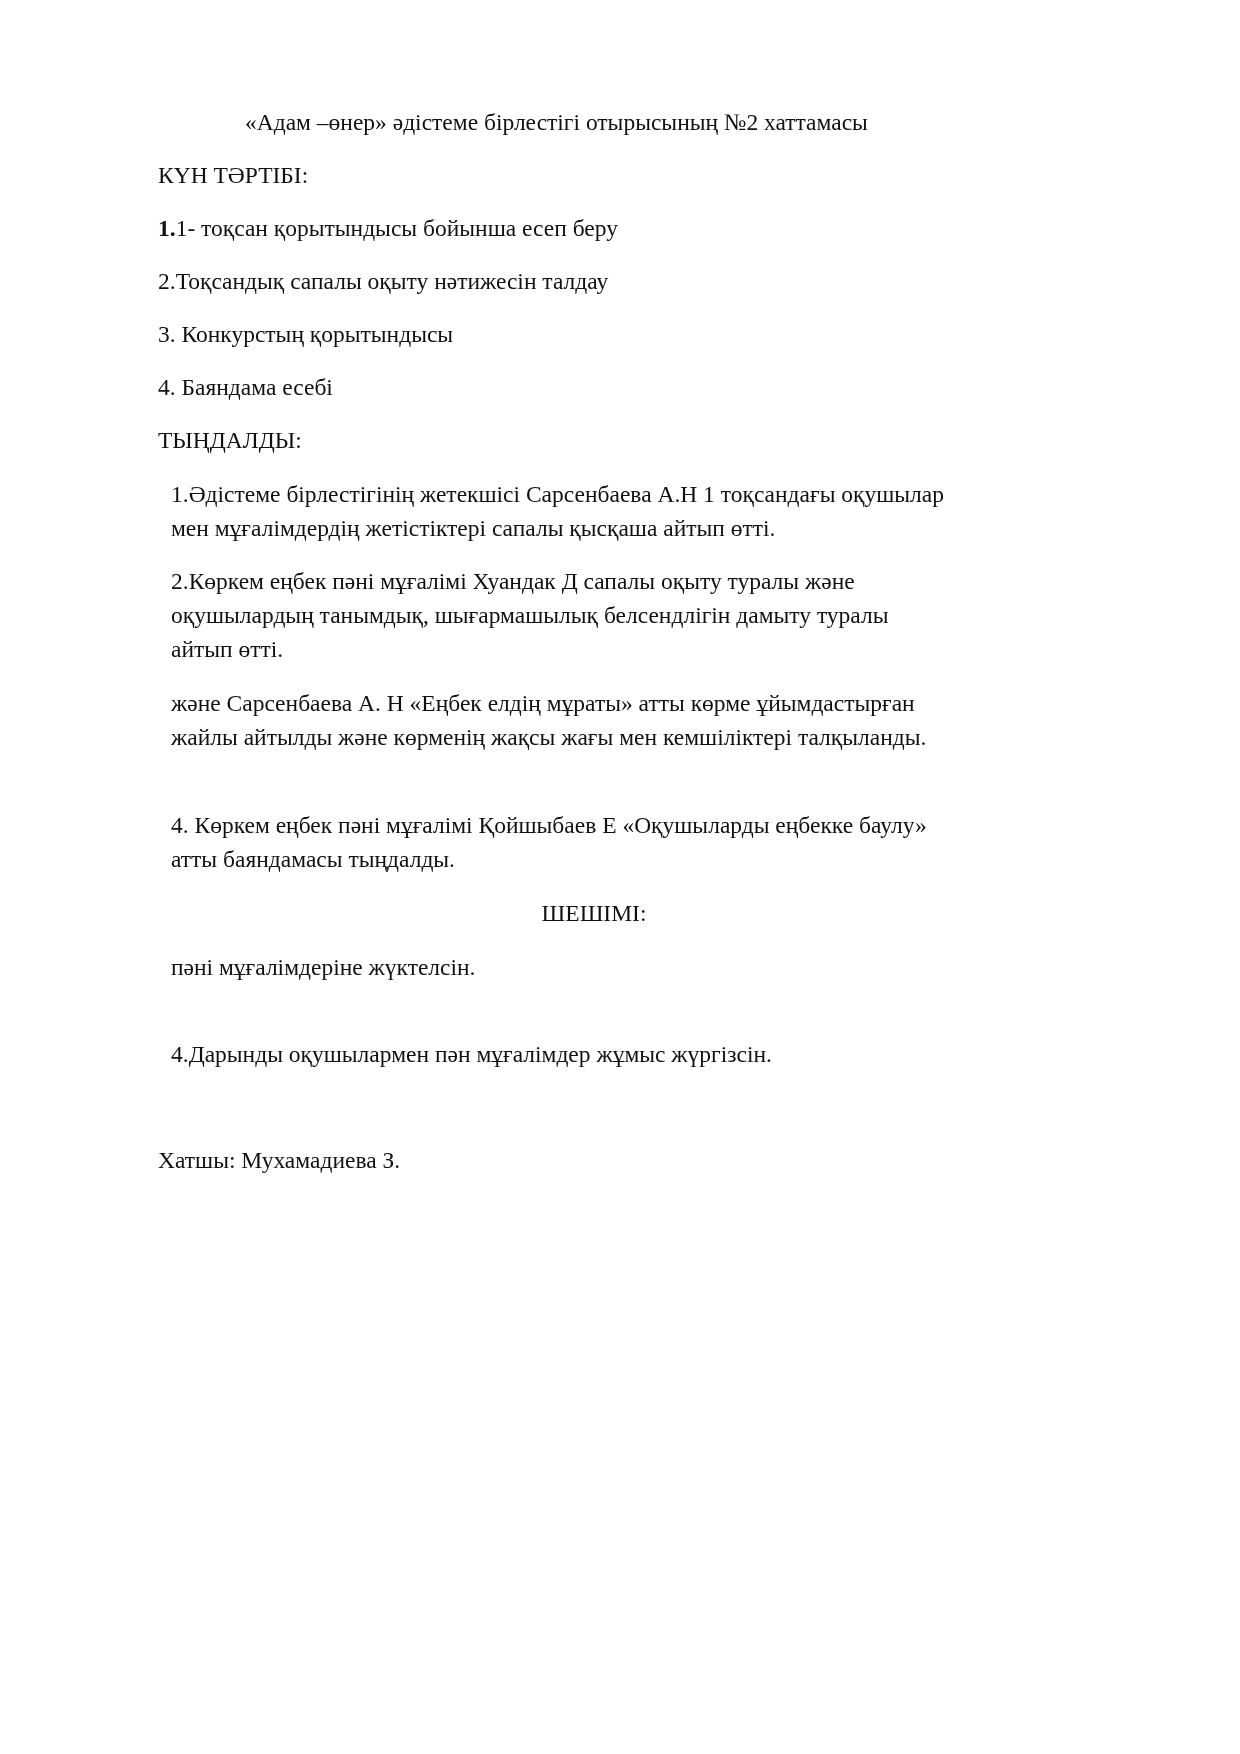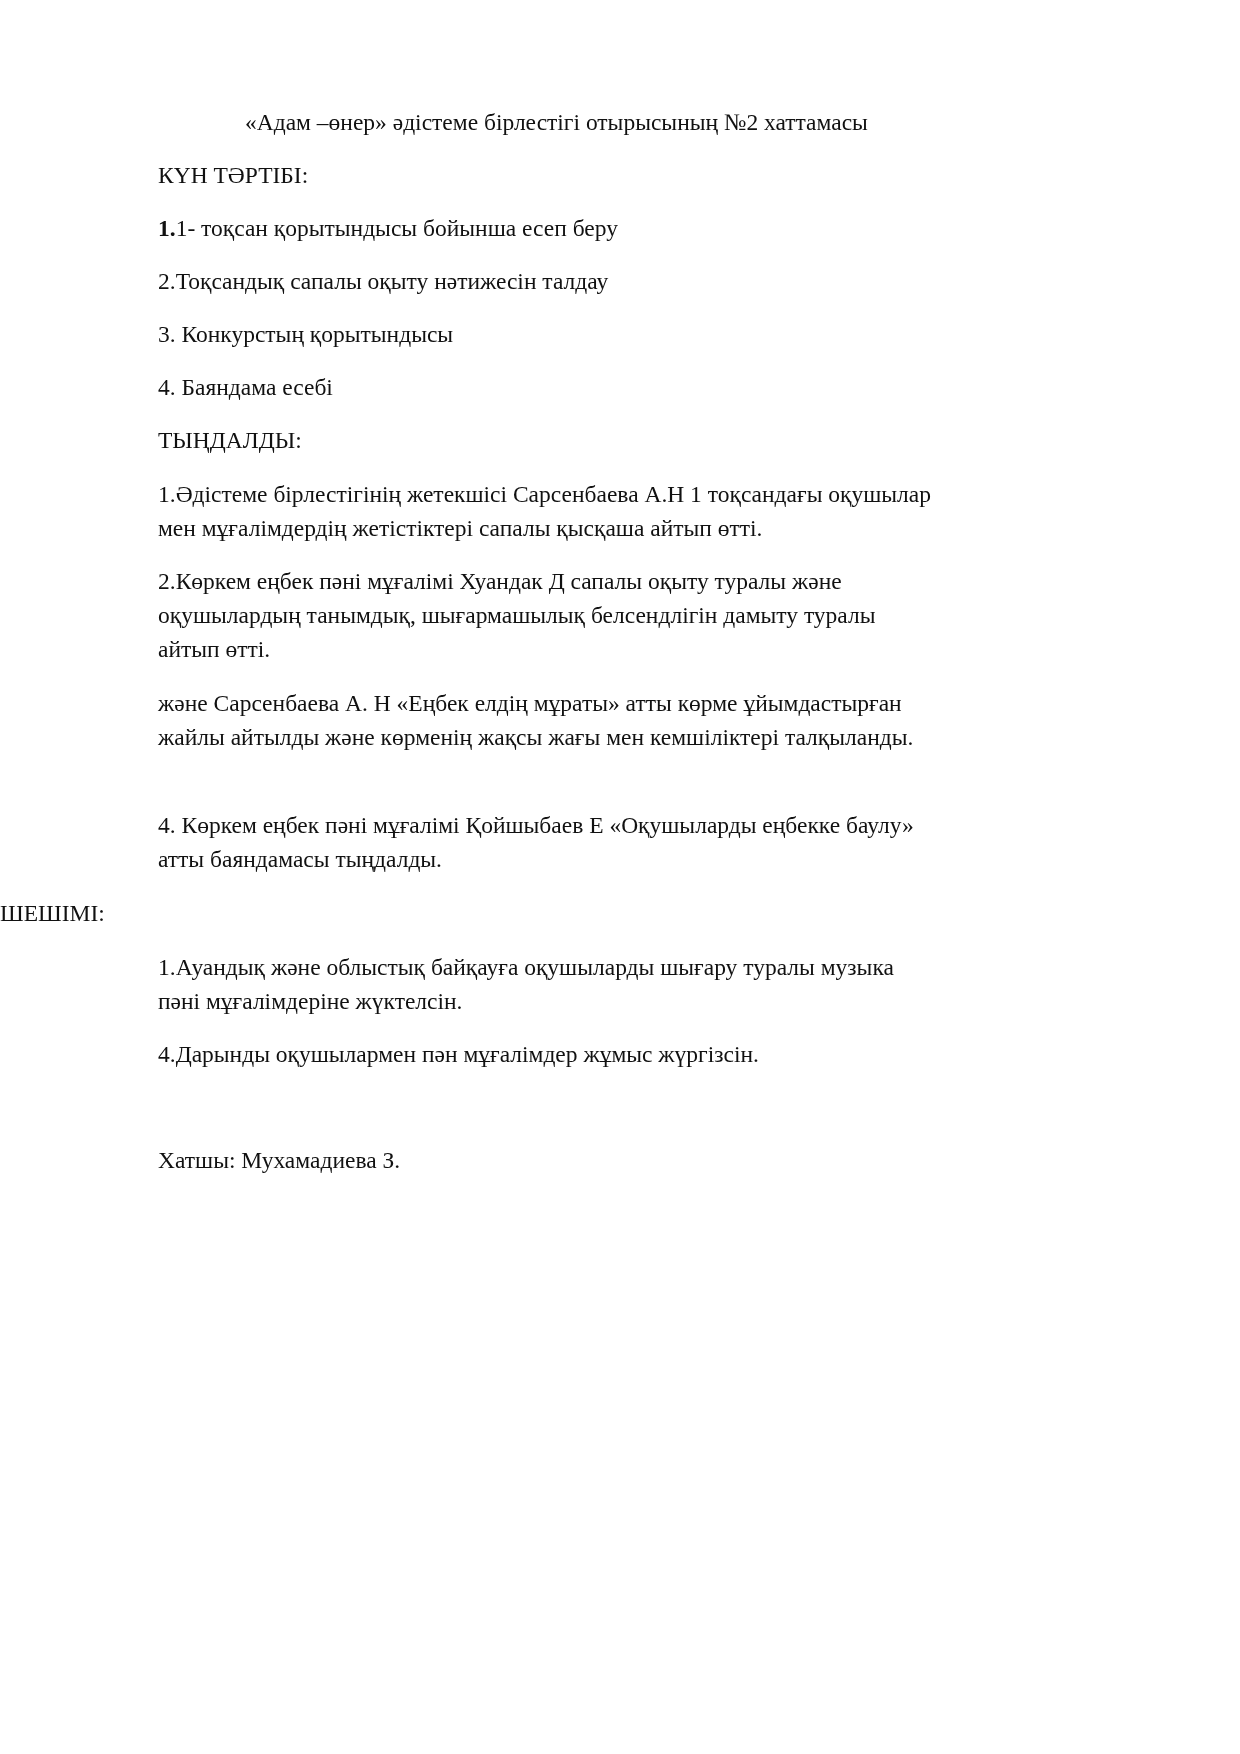--- a/index.html
+++ b/index.html
@@ -2,23 +2,23 @@
 <html><head>
 <meta charset="utf-8">
 <style>
   html, body { margin: 0; padding: 0; background: #ffffff; }
   body { width: 1240px; height: 1754px; position: relative; overflow: hidden;
          font-family: "Liberation Serif", "DejaVu Serif", serif; color: #111; }
   .page { position: absolute; left: 0; top: 0; width: 1240px; height: 1230px; background: #fff; }
   .t { position: absolute; left: 158px; font-size: 23.5px; line-height: 34px; white-space: nowrap; }
   .title { left: 245px; top: 105px; }
   .h { font-weight: normal; }
-  .center { left: 0; width: 1188px; text-align: left; }
+  .center { left: 0; width: 1188px; text-align: center; }
   .blk { position: absolute; left: 158px; font-size: 23.5px; line-height: 34px; }
-  .blk div { white-space: nowrap; }
+  .blk div { white-space: nowrap; margin-left: 13px; }
 </style>
 </head>
 <body>
 
 <div class="page">
 
   <div class="t title">«Адам –өнер»  әдістеме бірлестігі отырысының №2 хаттамасы</div>
 
   <div class="t h" style="top:158px">КҮН ТӘРТІБІ:</div>
 
@@ -46,21 +46,20 @@
   </div>
 
   <div class="blk" style="top:808px">
     <div>4. Көркем еңбек пәні мұғалімі Қойшыбаев Е «Оқушыларды еңбекке баулу»</div>
     <div>атты баяндамасы тыңдалды.</div>
   </div>
 
   <div class="t h center" style="top:896px">ШЕШІМІ:</div>
 
   <div class="blk" style="top:950px">
-    <div>1.Ауандық және облыстық байқауға оқушыларды шығару туралы музыка</div>
     <div>пәні мұғалімдеріне жүктелсін.</div>
   </div>
 
   <div class="blk" style="top:1037px">
     <div>4.Дарынды оқушылармен пән мұғалімдер жұмыс жүргізсін.</div>
   </div>
 
   <div class="t h" style="top:1143px">Хатшы: Мухамадиева З.</div>
 
 </div>

